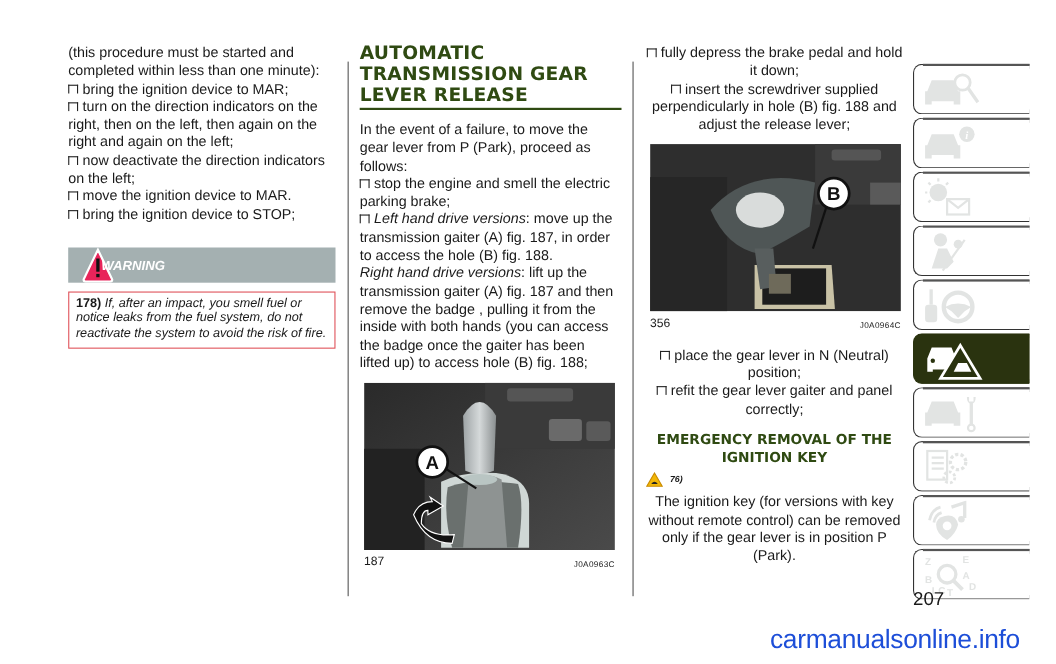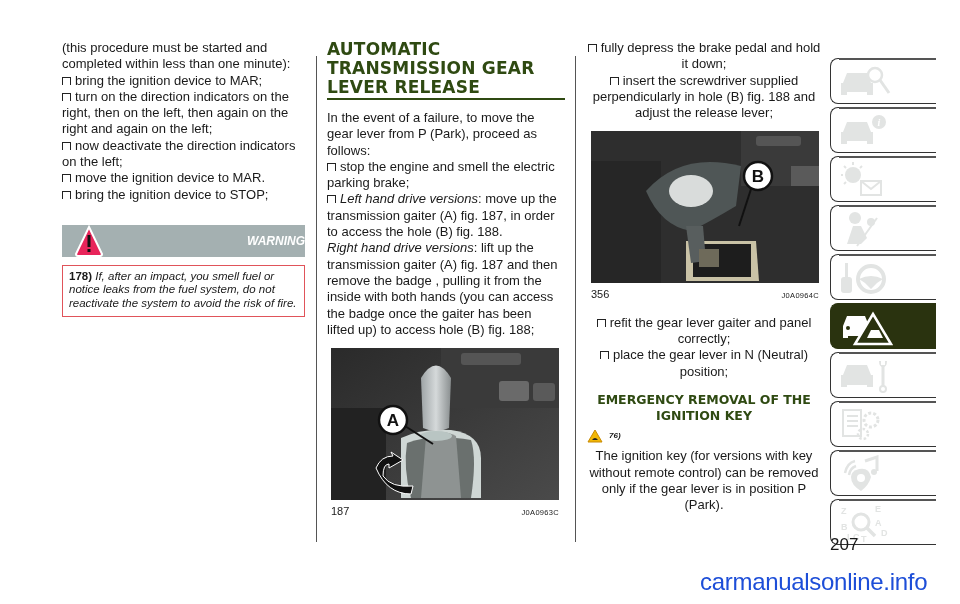--- a/index.html
+++ b/index.html
@@ -23,21 +23,21 @@
   }
   .h-rule { height: 2px; background: #2f4a12; margin: 1px 0 10px 0; width: 238px; }
   .h-sub {
     font-family: "DejaVu Sans", sans-serif; font-weight: bold; color: #2f4a12;
     font-size: 12.5px; line-height: 16px; margin: 12px 0 4px 0;
   }
   .warn-head {
     margin-top: 22px; height: 32px; background: #a4b0b1; position: relative;
   }
   .warn-head .label {
-    position: absolute; left: 0; right: 0; top: 8px; text-align: right;
+    position: absolute; left: 0; right: 0; top: 8px; text-align: left;
     color: #fff; font-style: italic; font-weight: bold; font-size: 12px; padding-left: 30px;
   }
   .warn-icon { position: absolute; left: 12px; top: 0px; }
   .warn-box {
     margin-top: 8px; border: 1.5px solid #e0535a; padding: 4px 5px 6px 6px;
     font-size: 11.5px; line-height: 13.5px; font-style: italic;
   }
   .warn-box b { font-style: normal; }
   .figure { position: relative; }
   .figure .photo { width: 100%; display: block; }
@@ -153,22 +153,22 @@
       <text x="167" y="51" text-anchor="middle" font-family="Liberation Sans, sans-serif" font-weight="bold" font-size="17" fill="#111">B</text>
       <line x1="160" y1="58" x2="148" y2="95" stroke="#111" stroke-width="2"></line>
     </svg>
     <div class="figcap">
       <span>356</span>
       <span class="code">J0A0964C</span>
     </div>
   </div>
 
   <div style="margin-top:10px;">
+    <p><span class="bullet"></span><span>place the gear lever in N (Neutral) position;</span></p>
     <p><span class="bullet"></span><span>refit the gear lever gaiter and panel correctly;</span></p>
-    <p><span class="bullet"></span><span>place the gear lever in N (Neutral) position;</span></p>
   </div>
   <h3 class="h-sub">EMERGENCY REMOVAL OF THE IGNITION KEY</h3>
   <div class="small-warn">
     <svg width="16" height="14" viewBox="0 0 16 14">
       <path d="M8 1 L15 13 L1 13 Z" fill="#f2b705" stroke="#c98a00" stroke-width="1"></path>
       <path d="M5 11 Q8 7 11 11 Z" fill="#222"></path>
     </svg>
     <span>76)</span>
   </div>
   <p>The ignition key (for versions with key without remote control) can be removed only if the gear lever is in position P (Park).</p>

